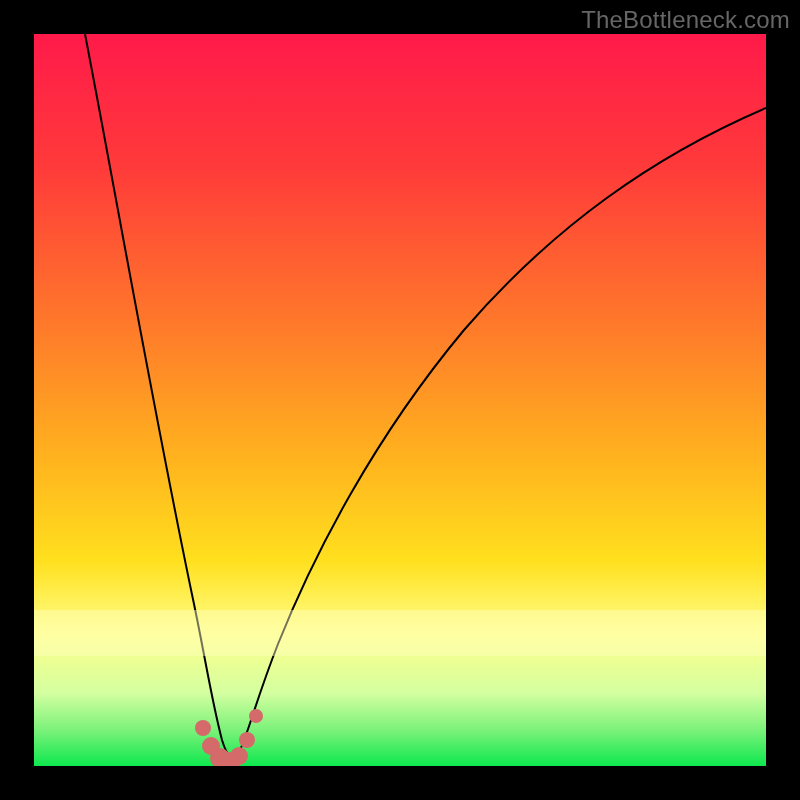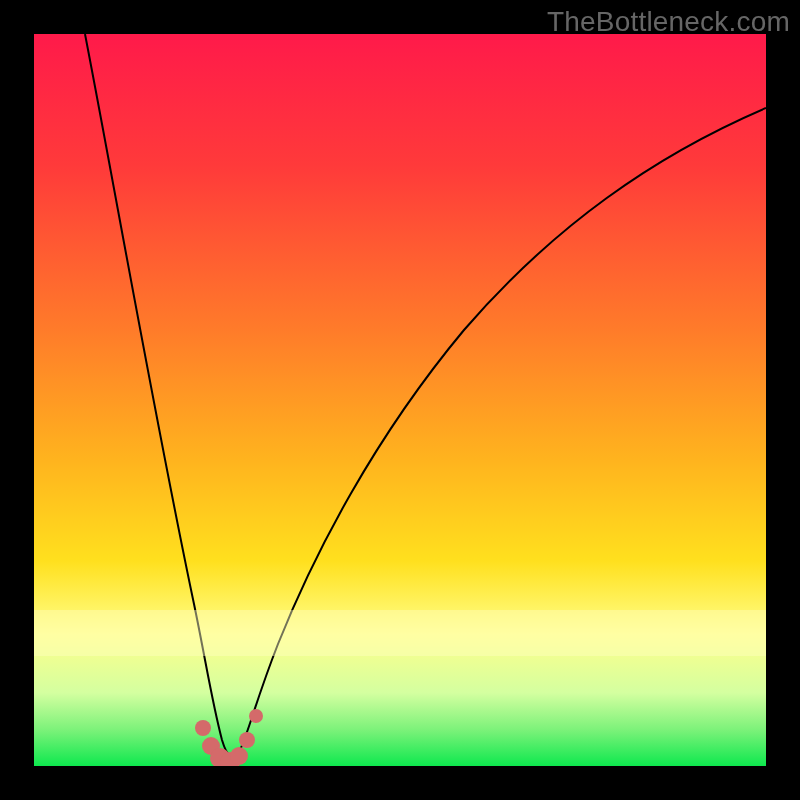--- a/index.html
+++ b/index.html
@@ -16,21 +16,21 @@
     left: 34px;
     top: 34px;
     width: 732px;
     height: 732px;
   }
   .watermark {
     position: absolute;
     top: 6px;
     right: 10px;
     color: #666;
-    font-size: 28px;
+    font-size: 24px;
     font-weight: 500;
     letter-spacing: 0.2px;
   }
   svg {
     display: block;
   }
   .curve {
     fill: none;
     stroke: #000;
     stroke-width: 2;

